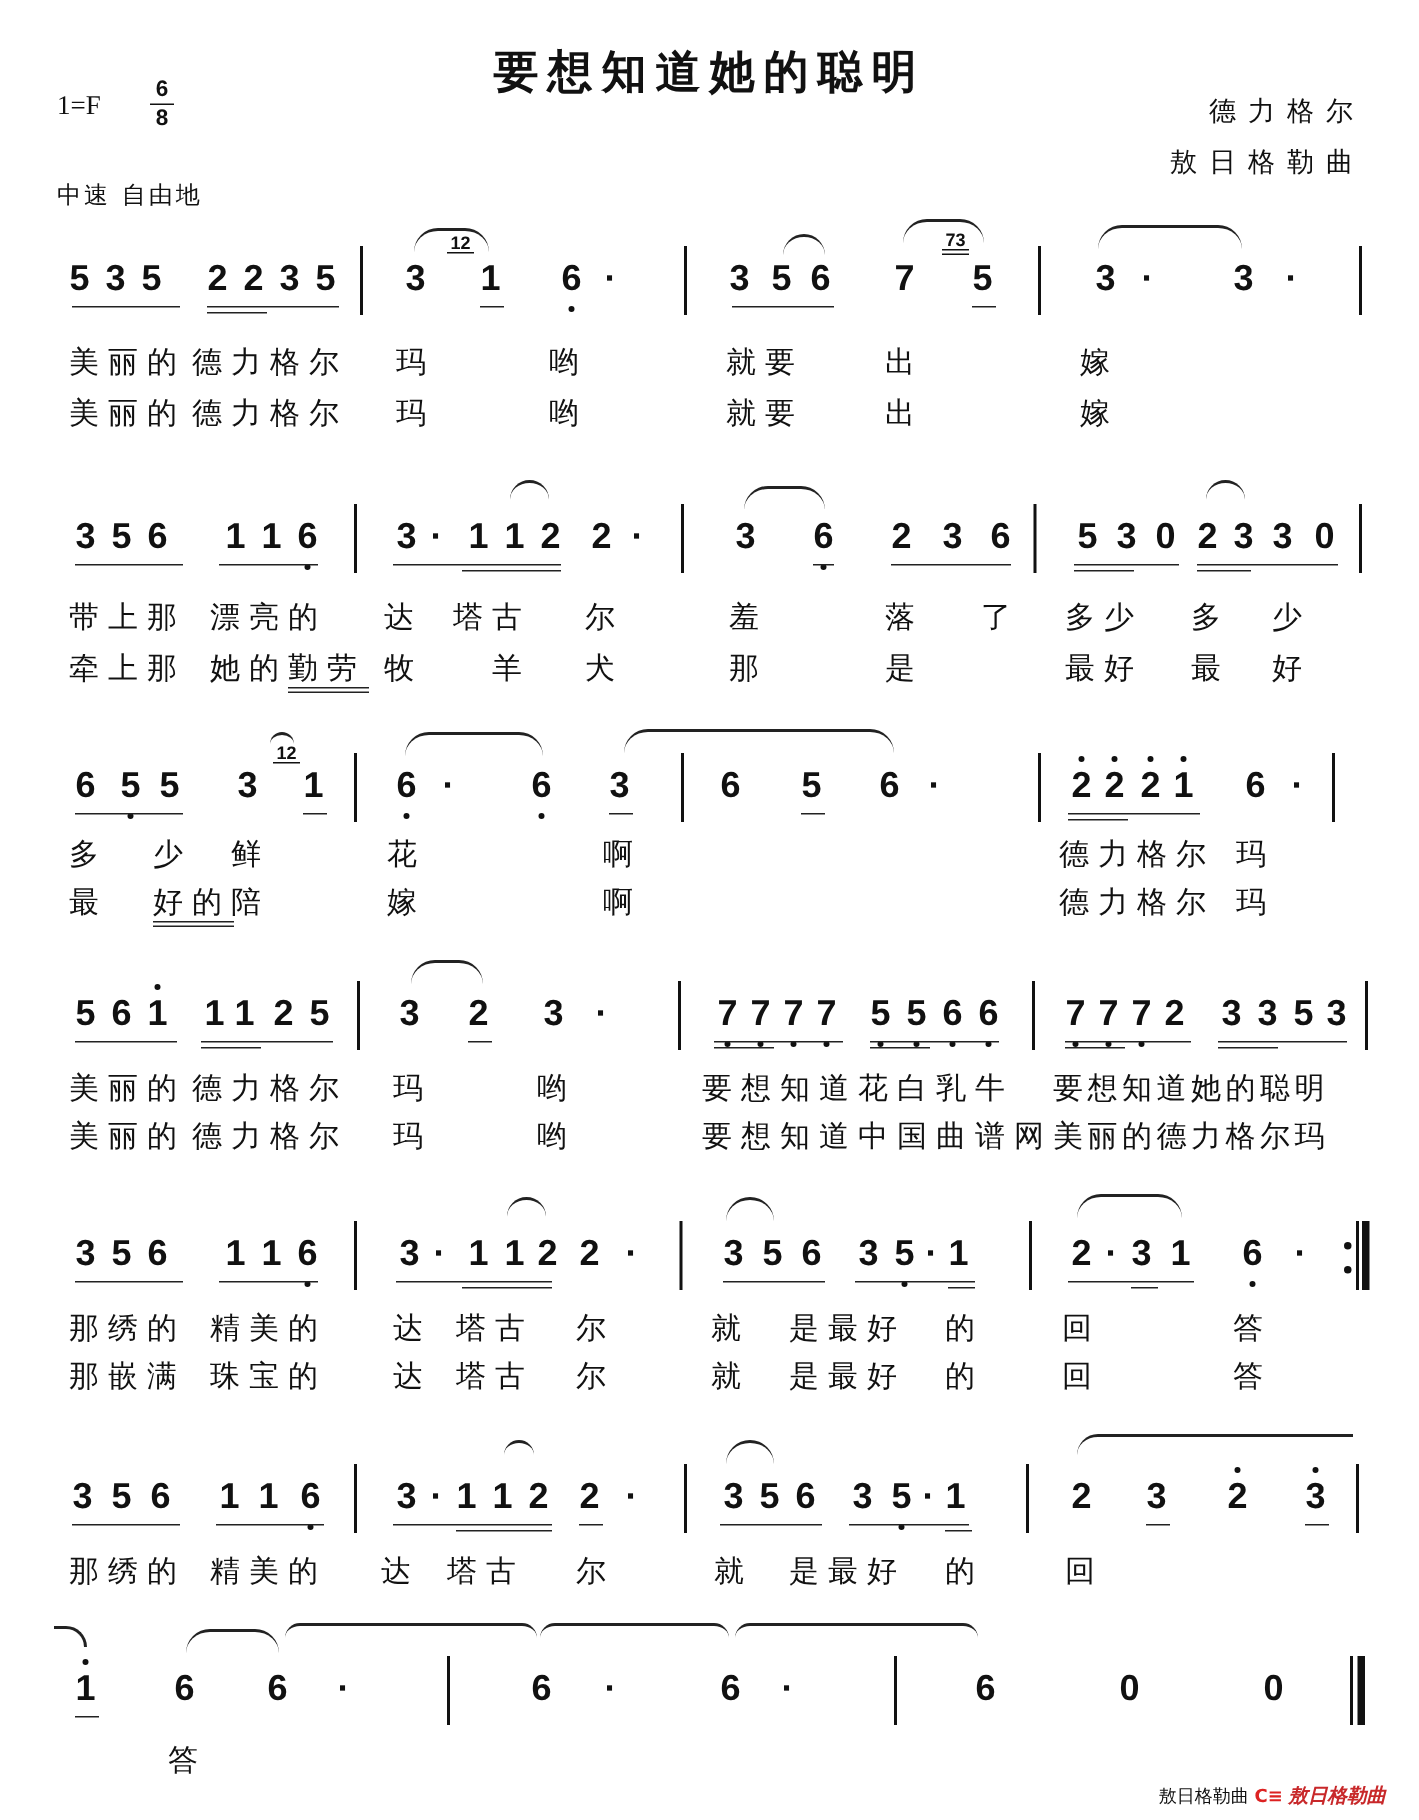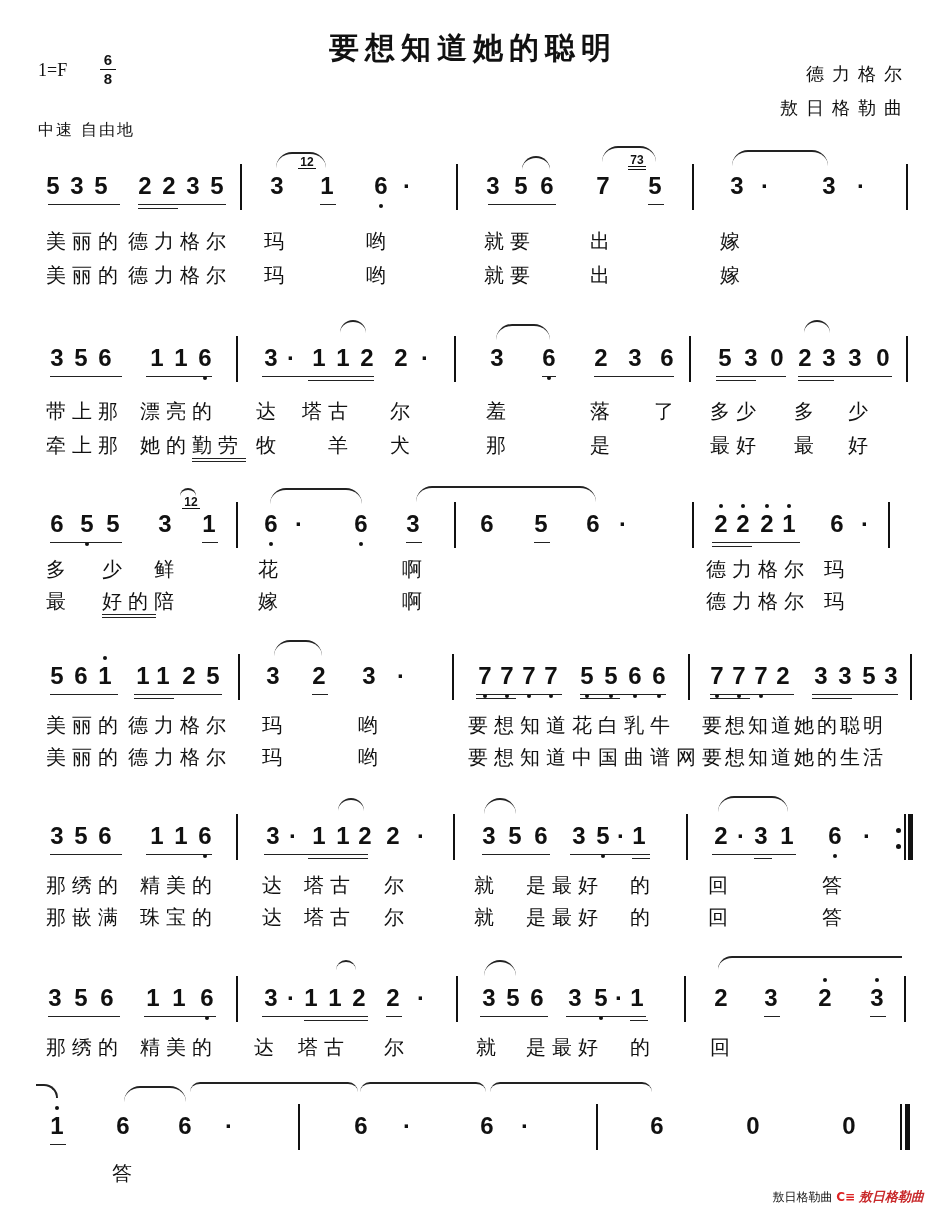--- a/index.html
+++ b/index.html
@@ -288,21 +288,21 @@
 <div class="lyric" style="left:358px;top:712px">哟</div>
 <div class="lyric" style="left:468px;top:712px">要想知道</div>
 <div class="lyric" style="left:572px;top:712px">花白乳牛</div>
 <div class="lyric" style="left:702px;top:712px;letter-spacing:3px">要想知道她的聪明</div>
 <div class="lyric" style="left:46px;top:744px">美丽的</div>
 <div class="lyric" style="left:128px;top:744px">德力格尔</div>
 <div class="lyric" style="left:262px;top:744px">玛</div>
 <div class="lyric" style="left:358px;top:744px">哟</div>
 <div class="lyric" style="left:468px;top:744px">要想知道</div>
 <div class="lyric" style="left:572px;top:744px">中国曲谱网</div>
-<div class="lyric" style="left:702px;top:744px;letter-spacing:3px">要想知道她的生活</div>
+<div class="lyric" style="left:702px;top:744px;letter-spacing:3px">美丽的德力格尔玛</div>
 
 <div class="row" style="top:822px">
   <span class="n" style="left:48px">3</span>
   <span class="n" style="left:72px">5</span>
   <span class="n" style="left:96px">6</span>
   <div class="ul" style="left:50px;width:72px;top:32px"></div>
   <span class="n" style="left:148px">1</span>
   <span class="n" style="left:172px">1</span>
   <span class="n dot-below" style="left:196px">6</span>
   <div class="ul" style="left:146px;width:66px;top:32px"></div>

